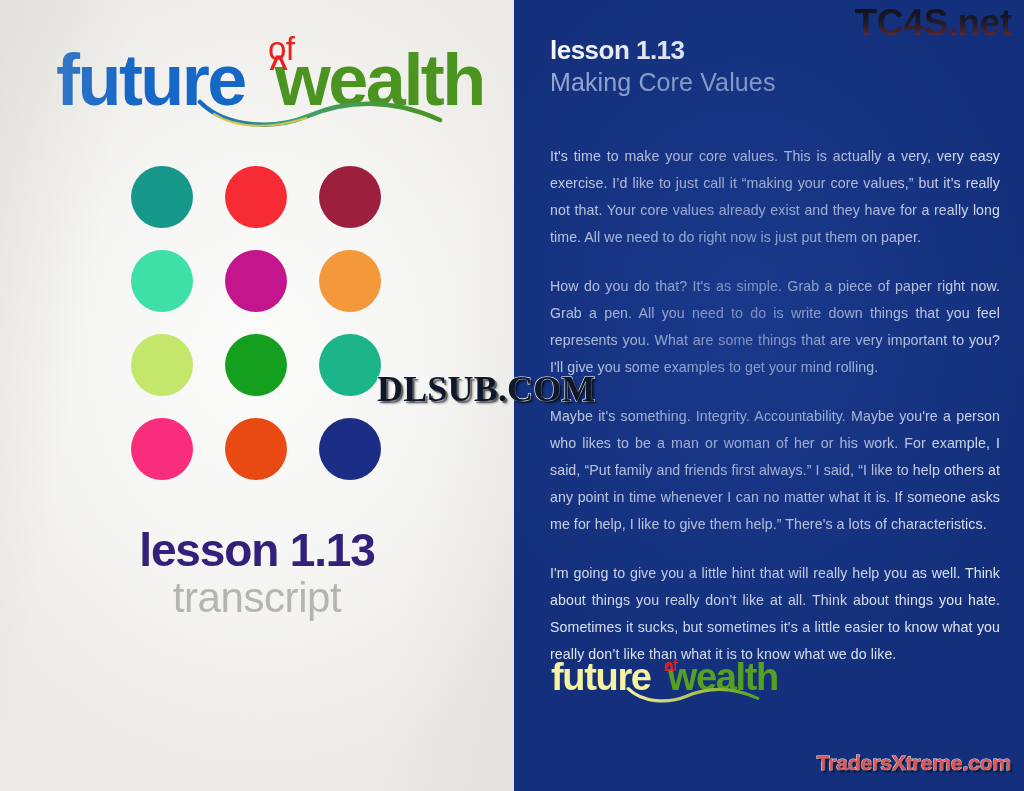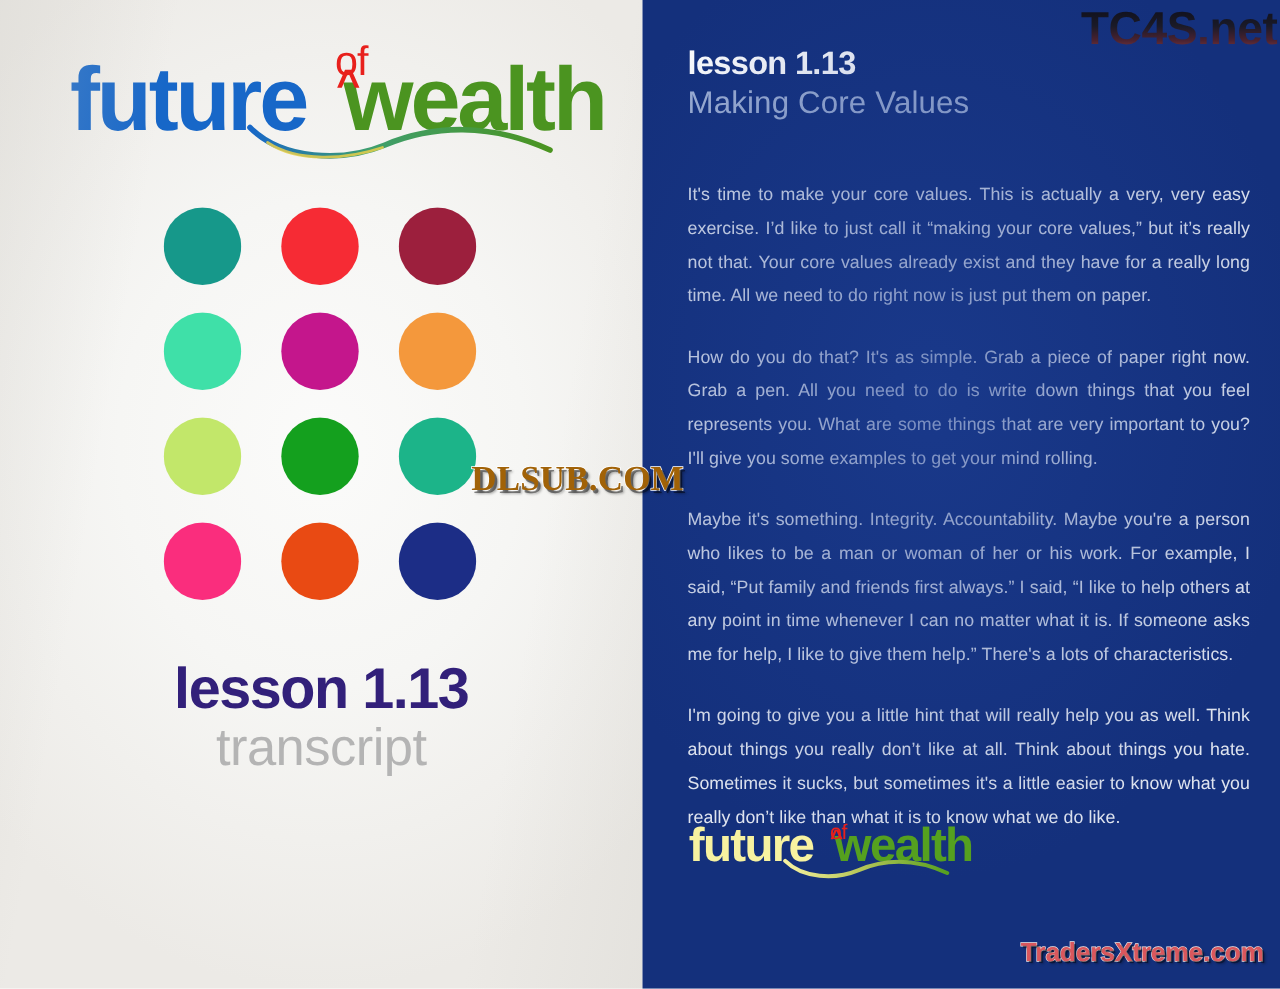--- a/index.html
+++ b/index.html
@@ -177,35 +177,35 @@
   #logo-bottom .logo-swoosh { left: 75px; top: 23px; }
 
   
   .wm {
     position: absolute;
     white-space: nowrap;
     font-weight: bold;
     pointer-events: none;
   }
   #wm-topright {
-    right: 2px; top: 2px;
+    right: 12px; top: 2px;
     font-size: 37px;
     letter-spacing: -0.01em;
     color: #1b1b2e;
     background: linear-gradient(180deg, #0d0d18 0%, #1a1a28 45%, #4a2230 72%, #7c3942 92%, #3a2030 100%);
     -webkit-background-clip: text;
     background-clip: text;
     -webkit-text-fill-color: transparent;
     text-shadow: none;
   }
   #wm-center {
     left: 377px; top: 368px;
-    font-size: 28px;
+    font-size: 36px;
     letter-spacing: 0.005em;
-    color: #a16207;
+    color: #0f172a;
     font-family: "Liberation Serif", serif;
     -webkit-text-stroke: 1.2px #ffffff;
     paint-order: stroke fill;
     text-shadow:
       2px 2px 0 rgba(0,0,0,0.45),
       3px 3px 2px rgba(0,0,0,0.30);
   }
   #wm-bottomright {
     right: 13px; bottom: 16px;
     font-size: 21px;

